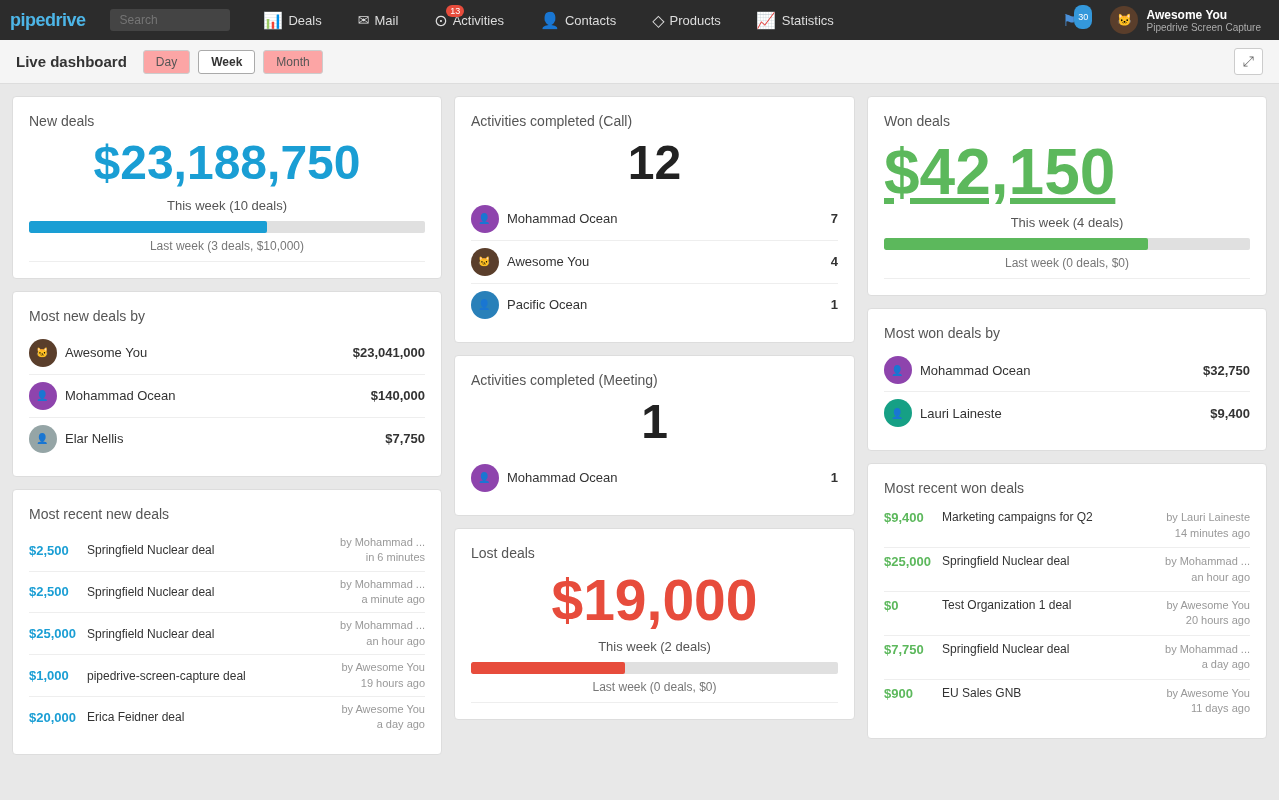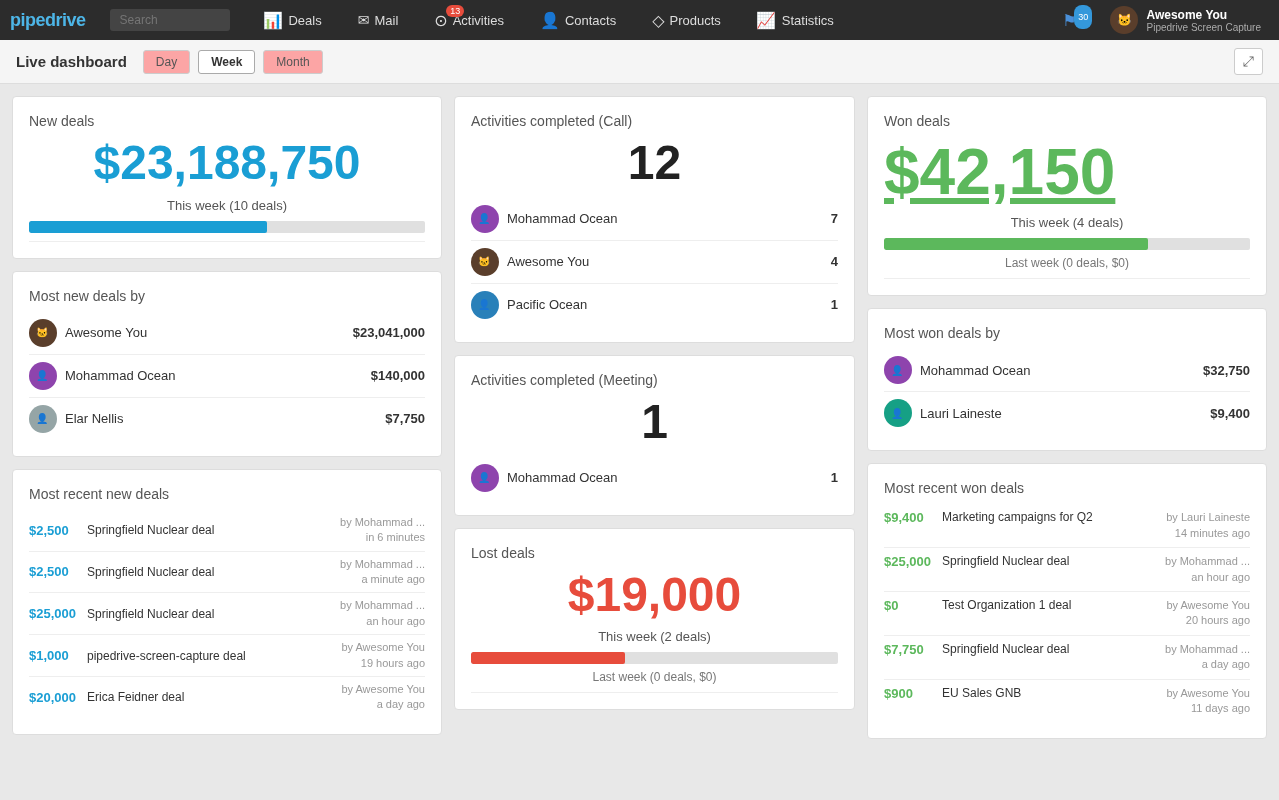--- a/index.html
+++ b/index.html
@@ -164,21 +164,21 @@
     }
     .card-big-number-green {
       font-size: 64px;
       font-weight: bold;
       color: #5cb85c;
       line-height: 1.1;
       margin: 8px 0;
       text-decoration: underline;
     }
     .card-big-number-red {
-      font-size: 48px;
+      font-size: 57px;
       font-weight: bold;
       color: #e74c3c;
       text-align: center;
       line-height: 1.1;
       margin: 8px 0;
     }
     .card-big-number-black {
       font-size: 48px;
       font-weight: bold;
       color: #222;
@@ -383,20 +383,21 @@
 
   <div class="left-col">
 
     <div class="card">
       <div class="card-title">New deals</div>
       <div class="card-big-number-blue">$23,188,750</div>
       <div class="card-subtitle">This week (10 deals)</div>
       <div class="progress-bar-container">
         <div class="progress-bar-blue" style="width:60%"></div>
       </div>
+      <div class="card-lastweek">Last week (3 deals, $10,000)</div>
       <hr class="card-divider">
     </div>
 
     <div class="card">
       <div class="card-title">Most new deals by</div>
       <div>
         <div class="person-row">
           <div class="avatar-sm avatar-cat">🐱</div>
           <span class="person-name">Awesome You</span>
           <span class="person-value">$23,041,000</span>

